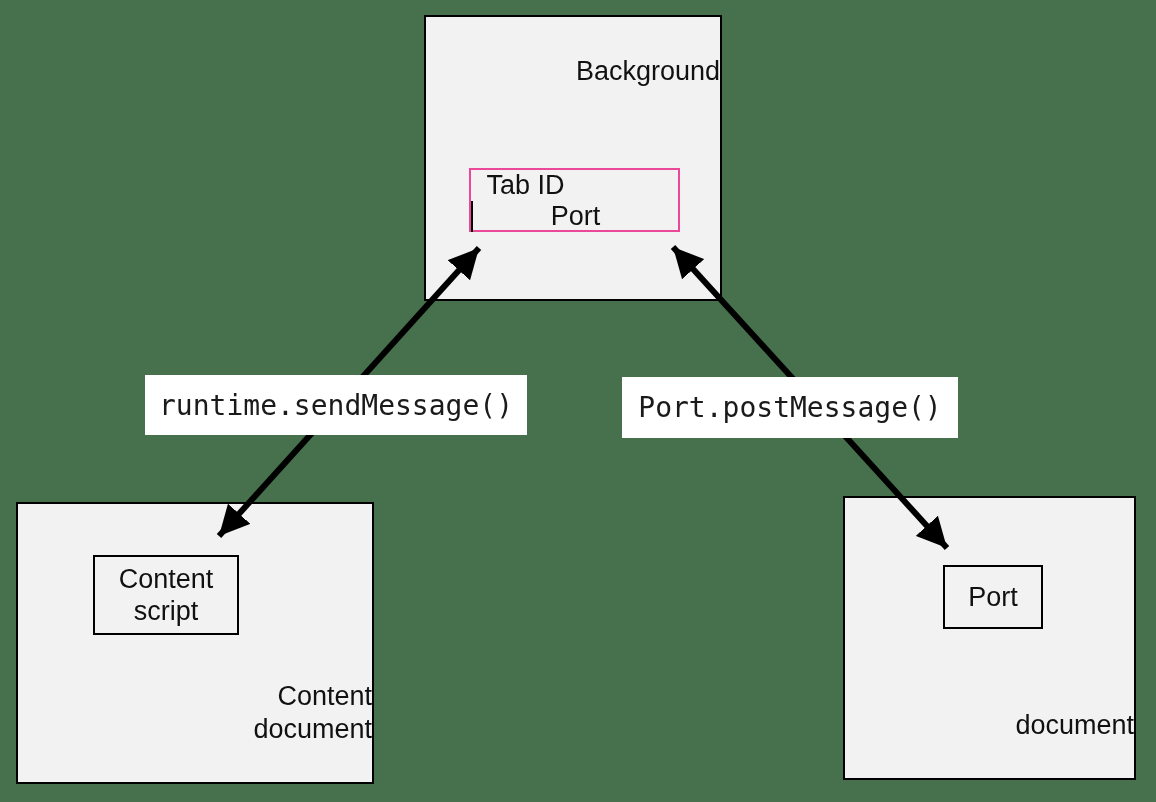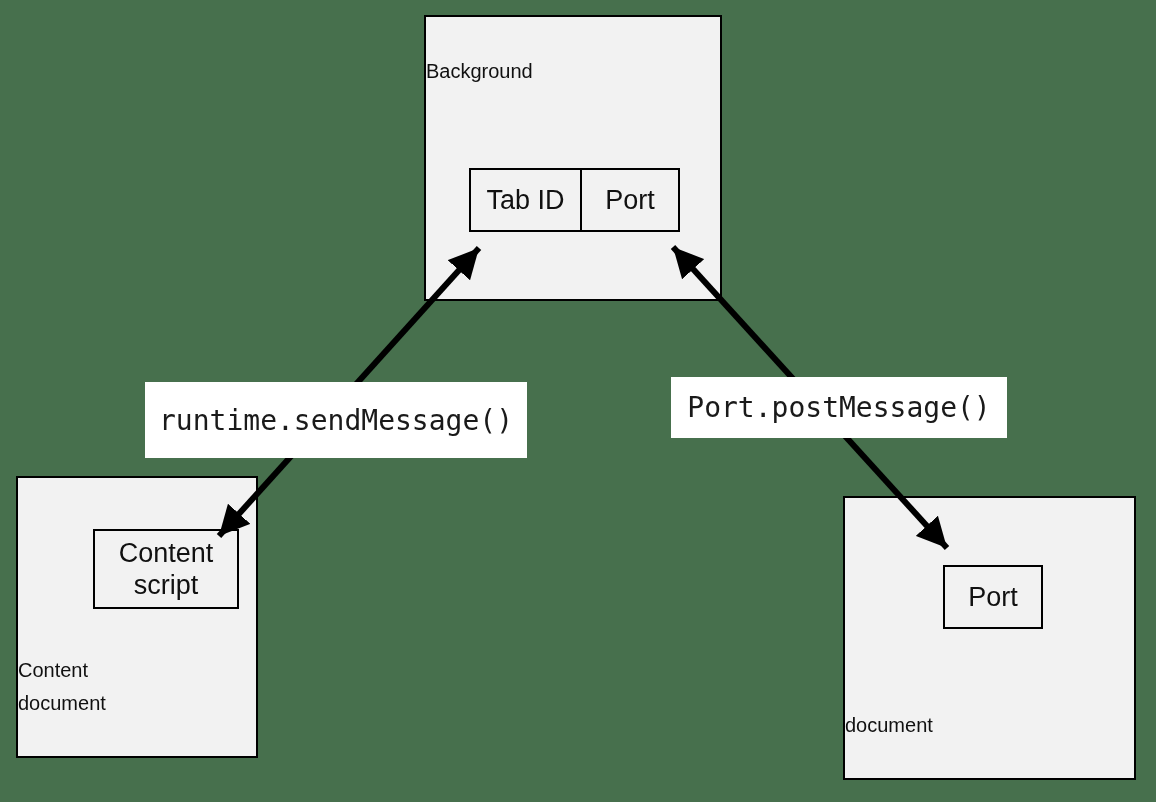--- a/index.html
+++ b/index.html
@@ -15,38 +15,39 @@
   .node {
     position: absolute;
     background: #f2f2f2;
     border: 2px solid #000;
     box-sizing: border-box;
     z-index: 1;
   }
   .node-title {
     position: absolute;
     left: 0; right: 0;
-    text-align: left;
-    font-size: 20px;
+    text-align: right;
+    font-size: 27px;
     line-height: 33px;
   }
   .bg-page   { left: 424px; top: 15px;  width: 298px; height: 286px; }
-  .content-doc { left: 16px;  top: 476px; width: 242px; height: 282px; }
+  .content-doc { left: 16px;  top: 502px; width: 358px; height: 282px; }
   .devtools-doc{ left: 843px; top: 496px; width: 293px; height: 284px; }
   .bg-page .node-title { top: 38px; }
   .content-doc .node-title, .devtools-doc .node-title { bottom: 36px; }
 
   .cells {
     position: absolute;
     left: 43px; top: 151px;
     width: 211px; height: 64px;
     display: flex;
-    border: 2px solid #000000;
+    border: 2px solid #ec4899;
     box-sizing: border-box;
     background: #f2f2f2;
+    flex-direction: column;
   }
   .cell {
     display: flex;
     align-items: center;
     justify-content: center;
     font-size: 27px;
     box-sizing: border-box;
   }
   .cell-tab-id { width: 109px; }
   .cell-port   { flex: 1; border-left: 2px solid #000; }
@@ -79,22 +80,22 @@
     position: absolute;
     background: #ffffff;
     display: flex;
     align-items: center;
     justify-content: center;
     font-family: "DejaVu Sans Mono", monospace;
     font-size: 28px;
     color: #1a1a1a;
     z-index: 3;
   }
-  .label-left  { left: 145px; top: 375px; width: 382px; height: 76px; margin-top: 7px; }
-  .label-right { left: 671px; top: 377px; width: 336px; height: 61px; }
+  .label-left  { left: 145px; top: 375px; width: 382px; height: 60px; }
+  .label-right { left: 622px; top: 377px; width: 336px; height: 61px; }
 </style>
 </head>
 <body>
 
 <div class="canvas">
 
   <div class="node bg-page">
     <div class="node-title">
       <span style="display:block">Background</span>
     </div>

